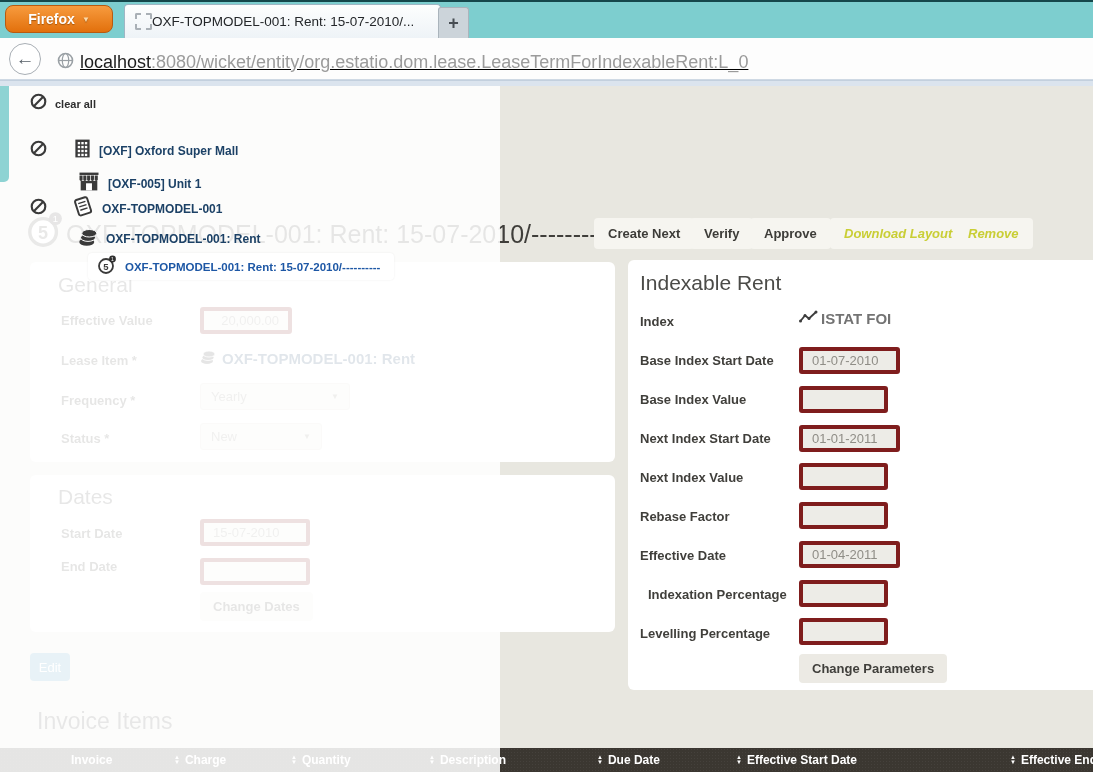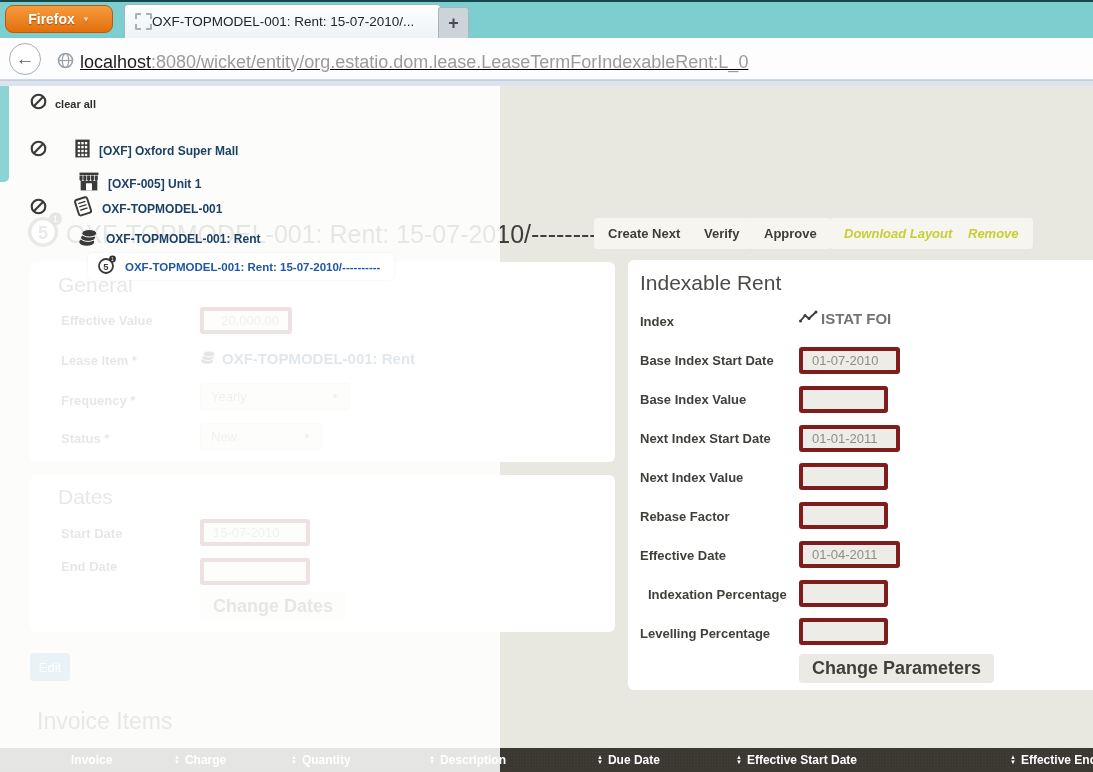--- a/index.html
+++ b/index.html
@@ -54,21 +54,21 @@
   #panel-ir{left:628px;top:260px;width:465px;height:430px;border-radius:6px 0 0 6px;}
   .heading{font-size:21px;color:#4b4b48;}
   .fieldlabel{font-weight:bold;font-size:13px;color:#403f3b;white-space:nowrap;}
   .ipt{background:#edece7;border:4px solid #7f1d1d;border-radius:3px;color:#8f8d86;font-size:13px;
     box-sizing:border-box;height:27px;display:flex;align-items:center;padding:0 9px;}
   .ipt.num{justify-content:flex-end;}
   .sel{background:#eceae4;border:1px solid #dcd9d0;border-radius:3px;color:#8f8d86;font-size:13px;
     box-sizing:border-box;height:27px;display:flex;align-items:center;justify-content:space-between;padding:0 10px;}
   .sel .dd{font-size:8px;color:#8b887f;}
   .reflink{font-size:15px;font-weight:bold;color:#1c4166;display:flex;align-items:center;gap:6px;white-space:nowrap;}
-  .btn2{background:#eceae4;border-radius:4px;font-weight:bold;font-size:18px;color:#403f3b;
+  .btn2{background:#eceae4;border-radius:4px;font-weight:bold;font-size:13px;color:#403f3b;
     display:inline-flex;align-items:center;justify-content:center;height:29px;padding:0 13px;box-sizing:border-box;}
   #editbtn{left:30px;top:653px;width:40px;height:28px;background:#4e9bbd;border-radius:4px;color:#fff;
     font-size:13px;display:flex;align-items:center;justify-content:center;}
   #invheading{left:37px;top:708px;font-size:23px;color:#4b4b48;}
 
   
   .indexlink{font-size:15px;font-weight:bold;color:#737373;display:flex;align-items:center;gap:3px;white-space:nowrap;}
 
   
   #tblheader{left:0;top:748px;width:1093px;height:24px;background-color:#3b3731;

